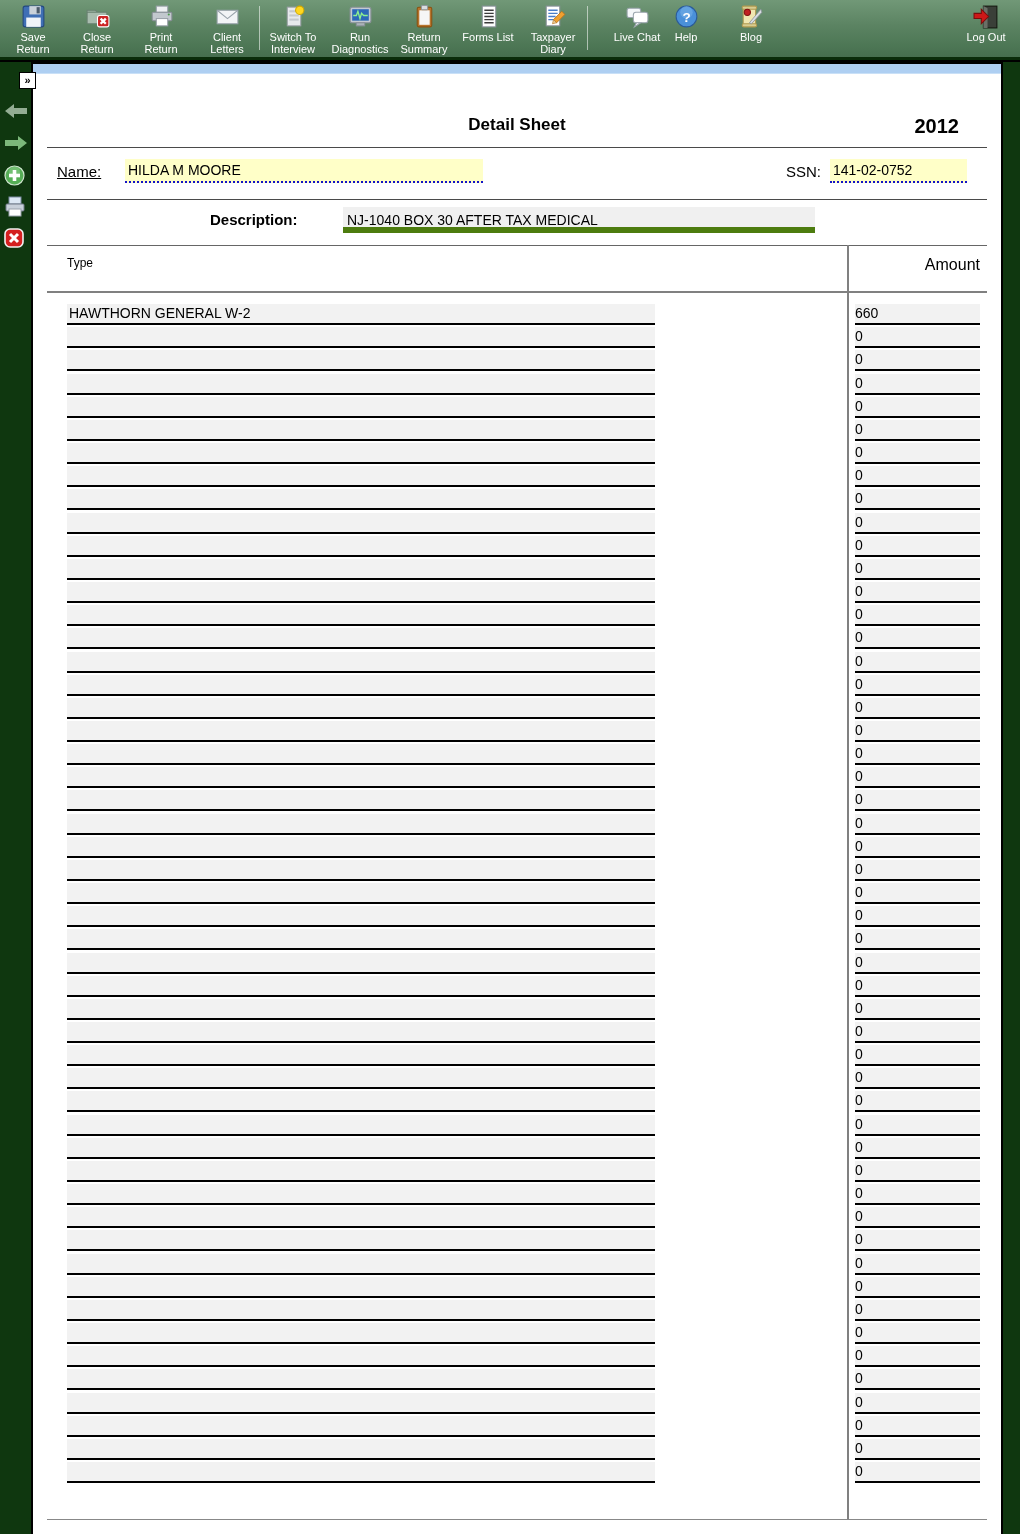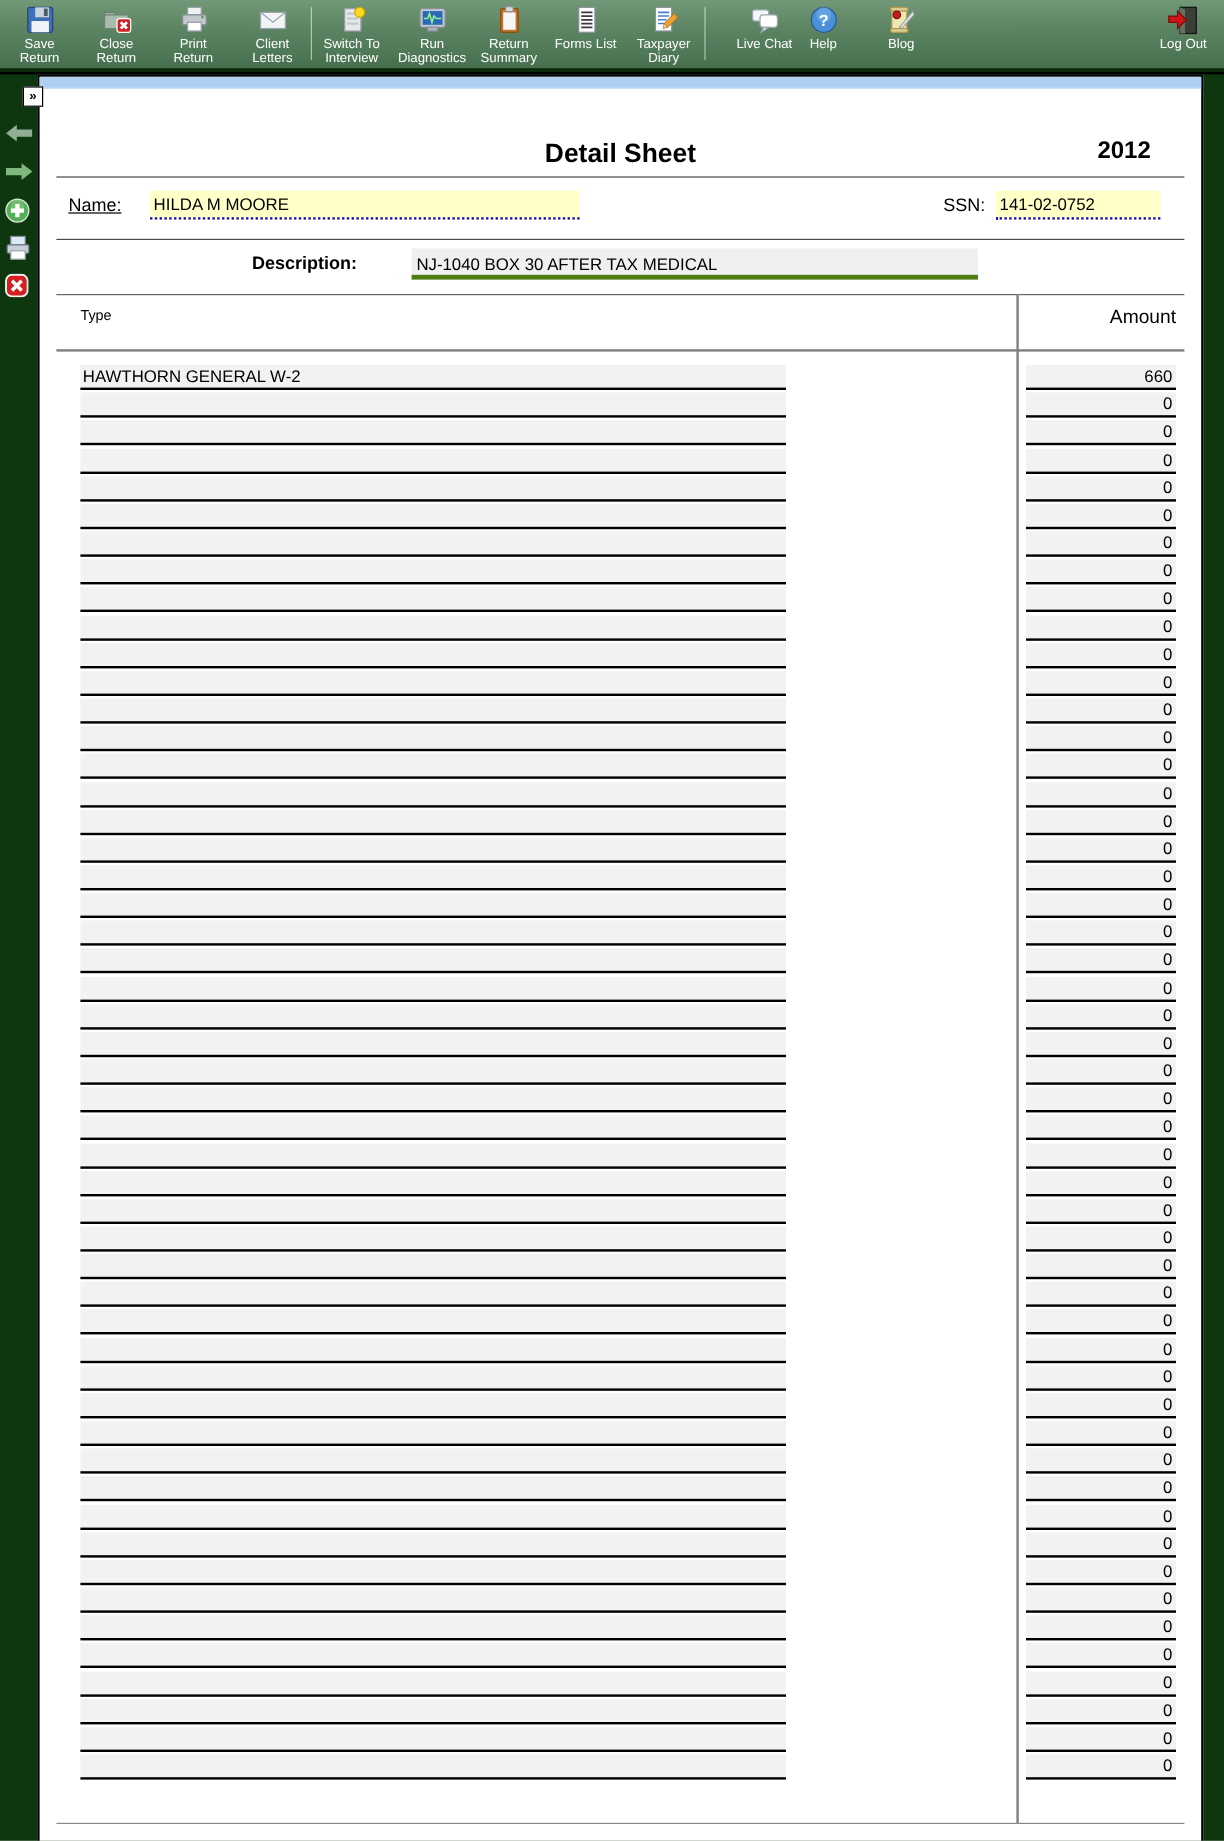--- a/index.html
+++ b/index.html
@@ -32,53 +32,53 @@
     position:absolute;left:19px;top:72px;width:17px;height:17px;z-index:9;
     background:#fff;border:1px solid #000;color:#000;font-size:11px;font-weight:bold;
     line-height:15px;text-align:center;cursor:pointer;box-sizing:border-box;
   }
   
   .page{
     position:absolute;left:31px;top:62px;width:972px;height:1490px;
     background:#fff;border:2px solid #000;box-sizing:border-box;z-index:4;
   }
   .blue-strip{position:absolute;left:0;top:0;width:100%;height:9px;background:#aecff2;border-bottom:1px solid #c9e0f7;}
-  .doc-title{position:absolute;left:0;right:0;top:51px;text-align:center;font-size:22px;font-weight:bold;color:#000;}
+  .doc-title{position:absolute;left:0;right:0;top:51px;text-align:center;font-size:17px;font-weight:bold;color:#000;}
   .doc-year{position:absolute;right:42px;top:51px;font-size:20px;font-weight:bold;color:#000;}
   .hline{position:absolute;left:14px;right:14px;height:0;border-top:1px solid #4a4a4a;}
   .hl-1{top:83px;}
   .hl-2{top:135px;}
   .hl-3{top:181px;border-top:1px solid #666;}
   .hl-thick{position:absolute;left:14px;right:14px;top:227px;height:2px;background:#808080;}
   .hl-bottom{position:absolute;left:14px;right:14px;top:1455px;height:1px;background:#888;}
   .lbl{position:absolute;font-size:15px;color:#000;}
   .name-label{left:24px;top:99px;text-decoration:underline;}
   .ssn-label{left:737px;top:99px;margin-left:16px;}
   .yellow-field{
     position:absolute;background:#ffffc8;border-bottom:2px dotted #1414c8;
     font-size:14px;color:#000;box-sizing:border-box;padding:3px 2px 0 3px;height:24px;
   }
   .name-field{left:92px;top:95px;width:358px;}
   .ssn-field{left:797px;top:95px;width:137px;}
   .desc-label{left:177px;top:147px;font-weight:bold;}
   .desc-field{
     position:absolute;left:310px;top:143px;width:472px;height:26px;box-sizing:border-box;
-    background:#f0f0f0;border-bottom:4px solid #4d7c0f;font-size:14px;color:#000;padding:5px 2px 0 4px;
+    background:#f0f0f0;border-bottom:6px solid #4d7c0f;font-size:14px;color:#000;padding:5px 2px 0 4px;
   }
   .th-type{position:absolute;left:34px;top:192px;width:588px;font-size:12px;color:#000;}
   .th-amount{position:absolute;left:822px;top:192px;width:125px;text-align:right;font-size:16px;color:#000;}
   .vline{position:absolute;left:814px;top:181px;width:2px;height:1275px;background:#808080;}
   .tbody{position:absolute;left:0;top:238px;width:100%;}
   .trow{position:relative;height:23.17px;}
   .tfield{
     position:absolute;bottom:0;height:21px;box-sizing:border-box;background:#f2f2f2;
     border-bottom:2px solid #000;font-size:14px;color:#000;line-height:19px;overflow:hidden;
   }
   .type-field{left:34px;width:588px;padding-left:2px;}
-  .amount-field{left:822px;width:125px;text-align:right;padding-right:3px;}
+  .amount-field{left:822px;width:125px;text-align:left;padding-right:3px;}
 </style>
 </head>
 <body>
 
 <div class="toolbar">
 
   <div class="tb-item" style="left:0px;width:66px;">
     <span class="tb-ico">
       <svg width="27" height="27" viewBox="0 0 26 26">
           <rect x="3" y="3" width="20" height="20" rx="2" fill="#3f6fb5" stroke="#24487e"></rect>

